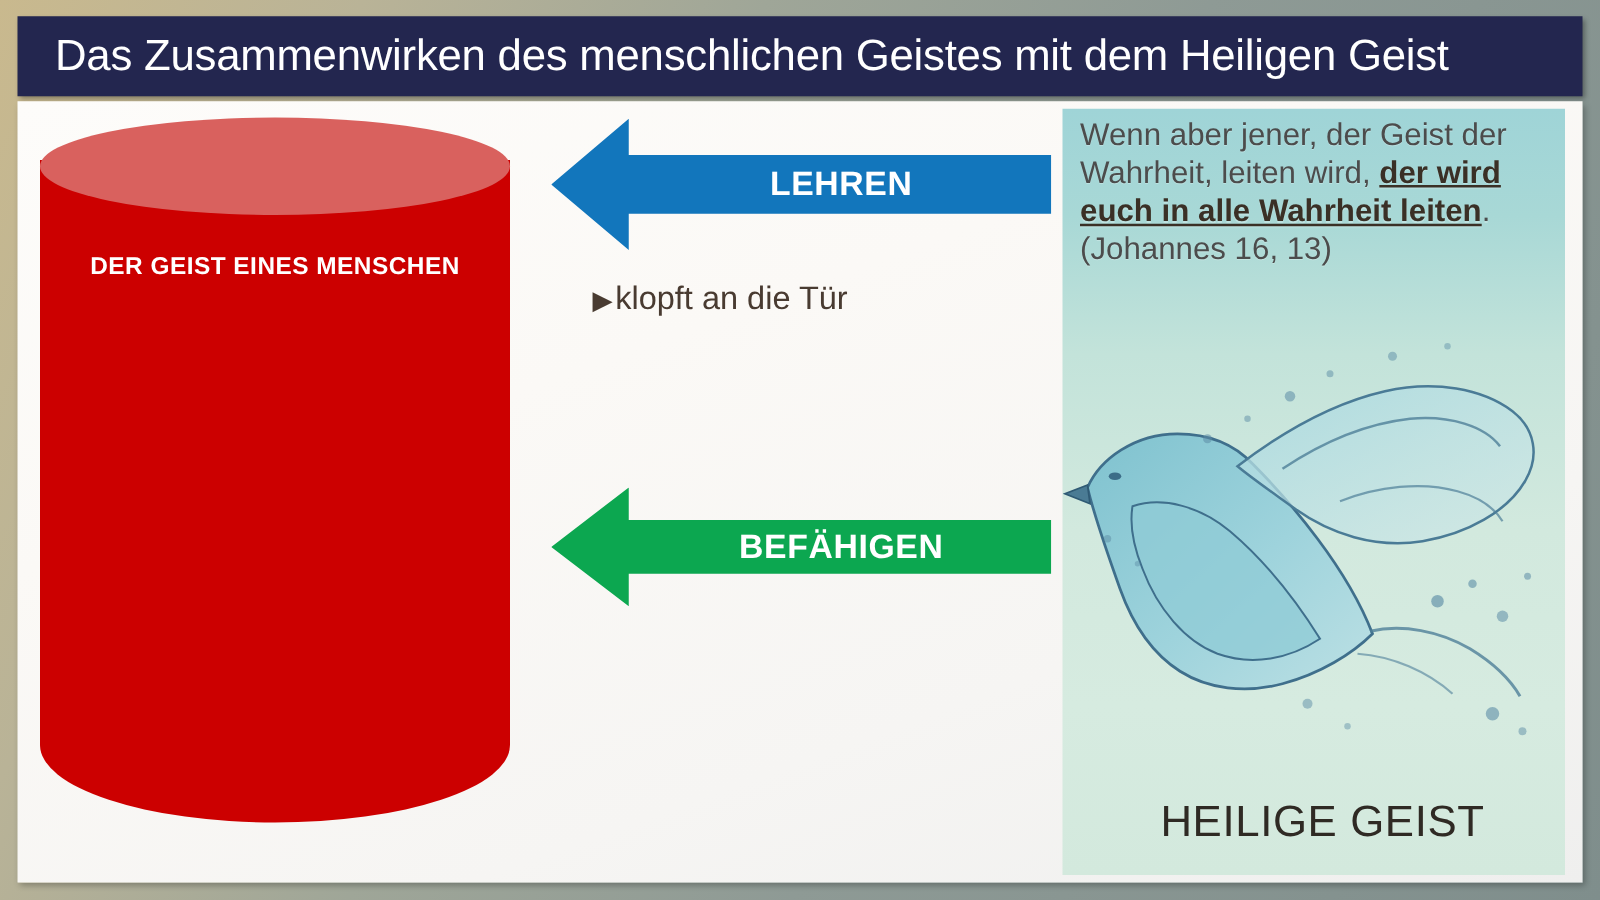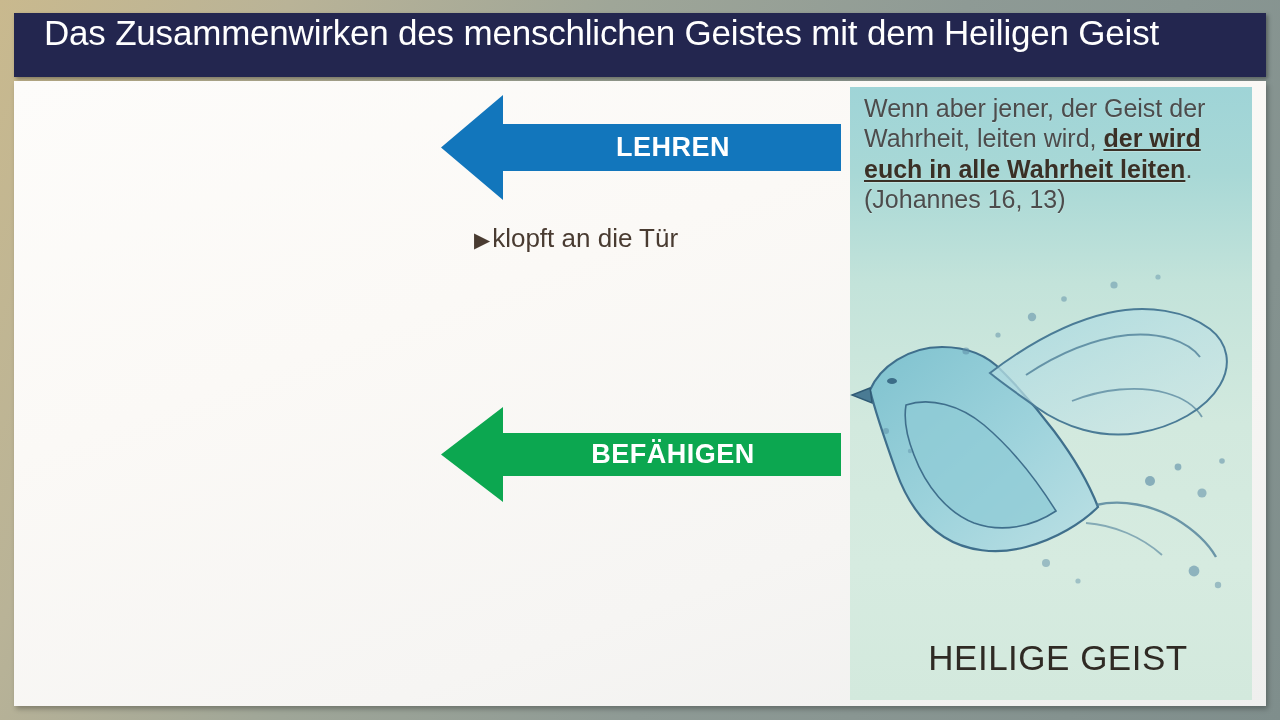--- a/index.html
+++ b/index.html
@@ -24,20 +24,21 @@
   
   .title-bar {
     position: absolute;
     left: 14px;
     top: 13px;
     width: 1252px;
     height: 64px;
     background: #23264f;
     box-shadow: 2px 2px 4px rgba(0,0,0,0.35);
     display: flex;
+    align-items: center;
     box-sizing: border-box;
     padding-left: 30px;
     overflow: hidden;
   }
   .title-text {
     color: #ffffff;
     font-size: 35px;
     font-weight: 400;
     letter-spacing: -0.2px;
     white-space: nowrap;
@@ -114,21 +115,21 @@
     justify-content: center;
     color: #ffffff;
     font-size: 27px;
     font-weight: 700;
     letter-spacing: 0.5px;
     padding-left: 64px;
     box-sizing: border-box;
     pointer-events: none;
   }
   #arrow-teach  { left: 427px; top: 14px;  width: 400px; height: 105px; }
-  #arrow-enable { left: 427px; top: 326px; width: 400px; height: 95px; }
+  #arrow-enable { left: 427px; top: 309px; width: 400px; height: 95px; }
 
   
   .bullet-row {
     position: absolute;
     left: 460px;
     top: 142px;
     display: flex;
     align-items: baseline;
     color: #493b31;
     font-size: 26px;
@@ -195,20 +196,25 @@
 <body>
 
 <div id="root">
 
   <div class="title-bar">
     <div class="title-text">Das Zusammenwirken des menschlichen Geistes mit dem Heiligen Geist</div>
   </div>
 
   <div class="slide-body">
 
+    <div class="cylinder">
+      <div class="cyl-body"></div>
+      <div class="cyl-top"></div>
+      <div class="cyl-label">DER GEIST EINES MENSCHEN</div>
+    </div>
 
     <div class="arrow" id="arrow-teach">
       <svg viewBox="0 0 400 105" preserveAspectRatio="none">
         <polygon points="0,52.5 62,0 62,29 400,29 400,76 62,76 62,105" fill="#1276BC"></polygon>
       </svg>
       <div class="arrow-label">LEHREN</div>
     </div>
 
     <div class="bullet-row">
       <span class="bullet-marker">▶</span>

